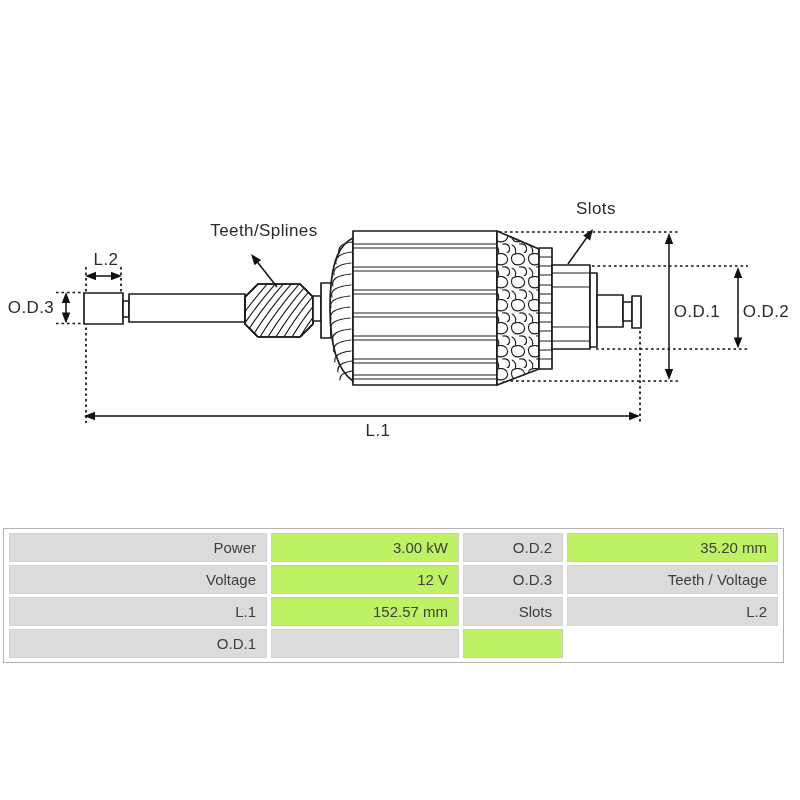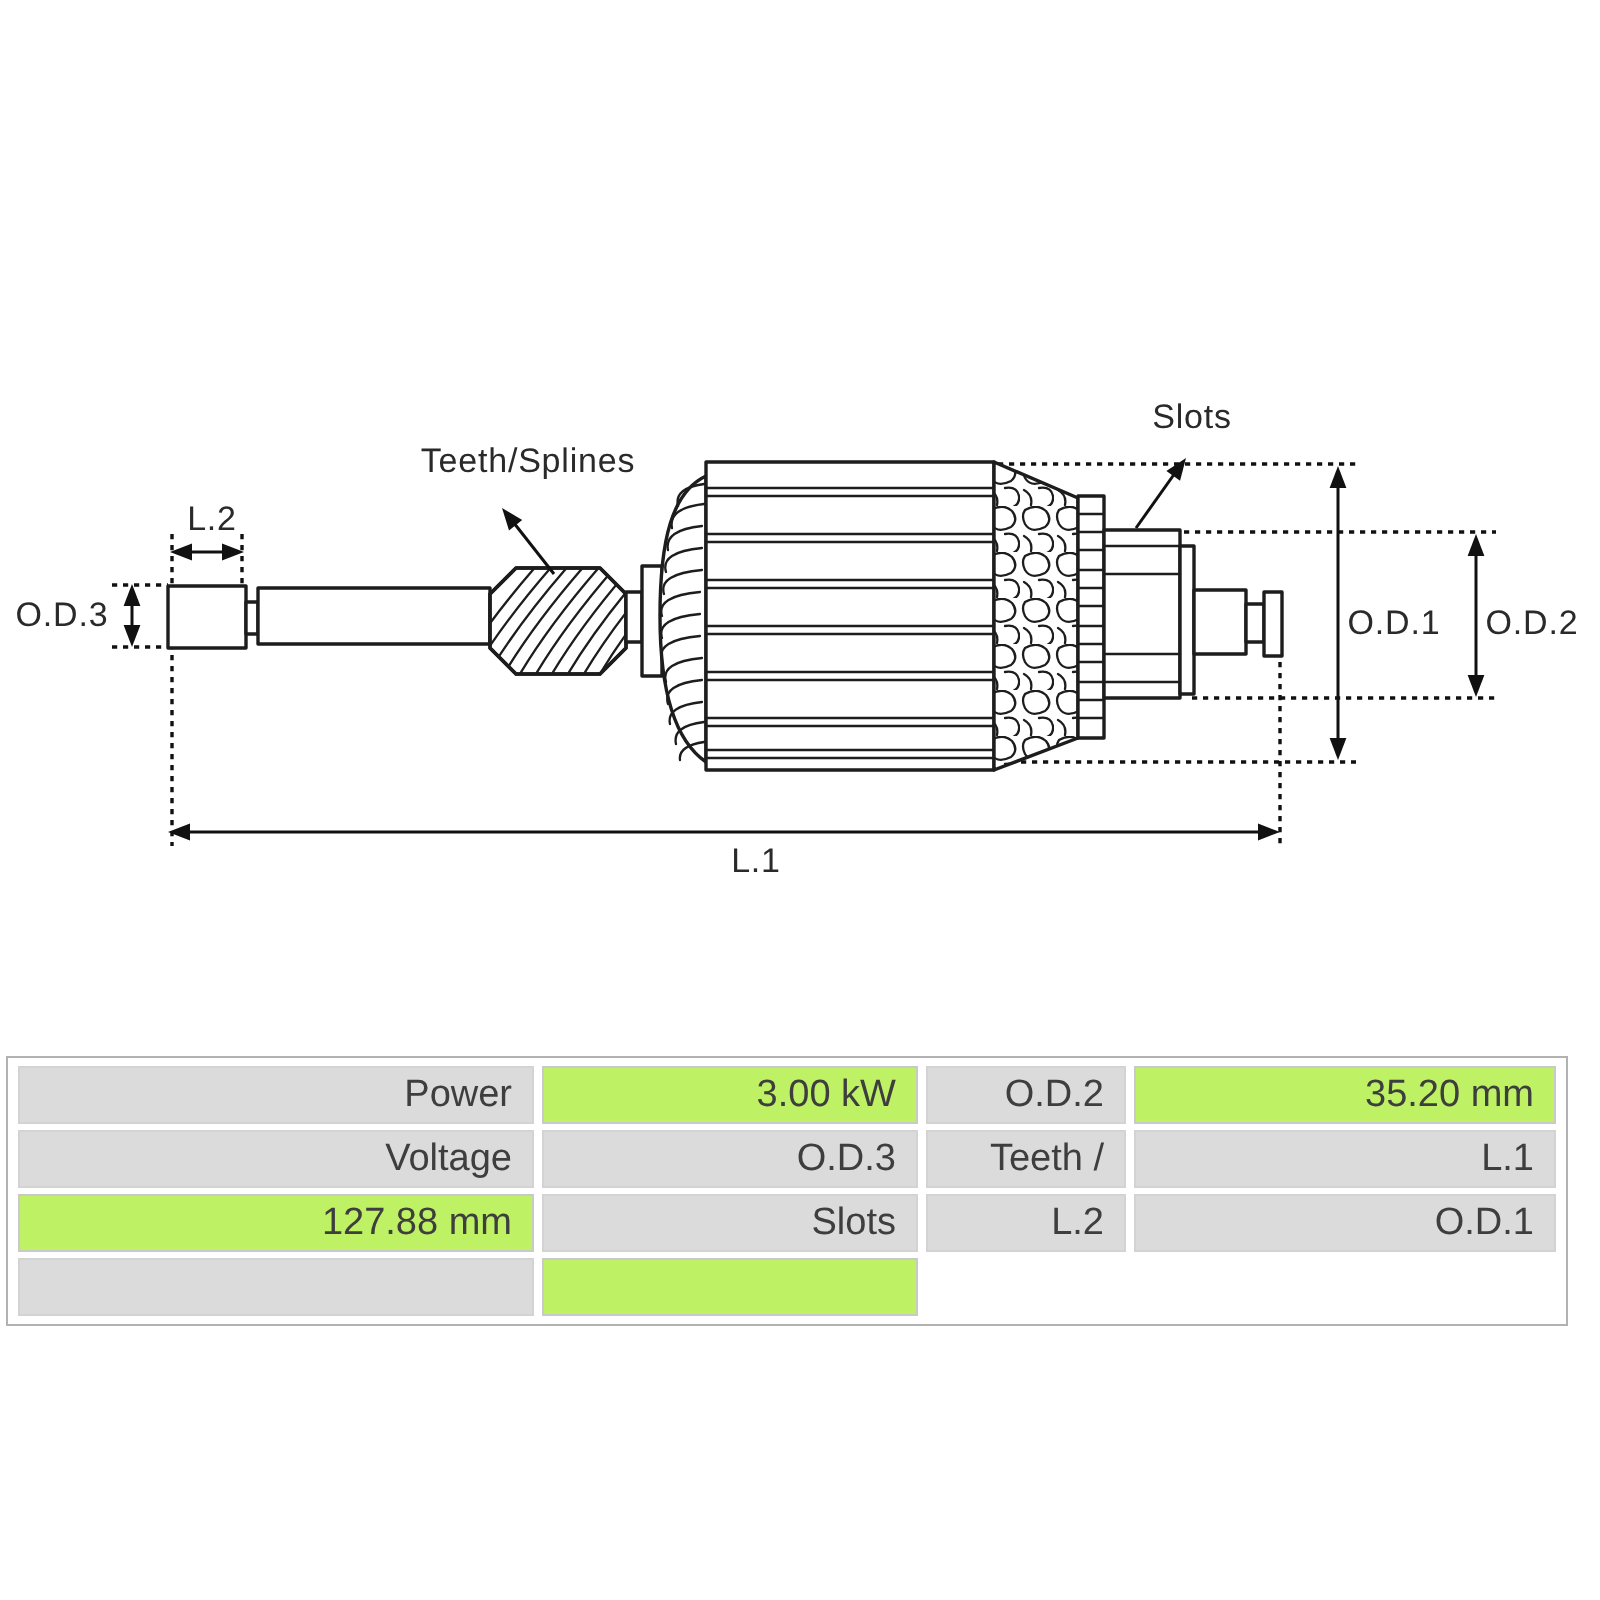--- a/index.html
+++ b/index.html
@@ -21,21 +21,21 @@
     text-align:center;white-space:nowrap;line-height:1.1;
   }
   
   .spec-table{
     position:absolute;left:3px;top:528px;width:781px;box-sizing:border-box;
     border:1px solid #b2b2b2;padding:4px 5px;background:#fff;
     display:grid;grid-template-columns:258px 188px 100px 1fr;
     grid-auto-rows:29px;gap:3px 4px;
   }
   .cell{
-    box-sizing:border-box;font-size:19px;color:#3e3e3e;
+    box-sizing:border-box;font-size:15px;color:#3e3e3e;
     text-align:right;padding-right:10px;line-height:27px;overflow:hidden;
   }
   .cell.lbl{background:#dbdbdb;border:1px solid #d3d3d3;}
   .cell.val{background:#bef264;border:1px solid #c9c9c9;}
 </style>
 </head>
 <body>
 
 <div class="canvas">
 
@@ -174,25 +174,26 @@
   </div>
 
   <div class="spec-table">
 
     <div class="cell lbl">Power</div>
     <div class="cell val">3.00 kW</div>
     <div class="cell lbl">O.D.2</div>
     <div class="cell val">35.20 mm</div>
 
     <div class="cell lbl">Voltage</div>
+    <div class="cell val">12 V</div>
     <div class="cell lbl">O.D.3</div>
 
     <div class="cell lbl">Teeth / Voltage</div>
     <div class="cell lbl">L.1</div>
-    <div class="cell val">127.88 mm</div>
+    <div class="cell val">152.57 mm</div>
 
     <div class="cell lbl">Slots</div>
     <div class="cell lbl">L.2</div>
 
     <div class="cell lbl">O.D.1</div>
     <div class="cell lbl"></div>
     <div class="cell val"></div>
   </div>
 
 </div>

